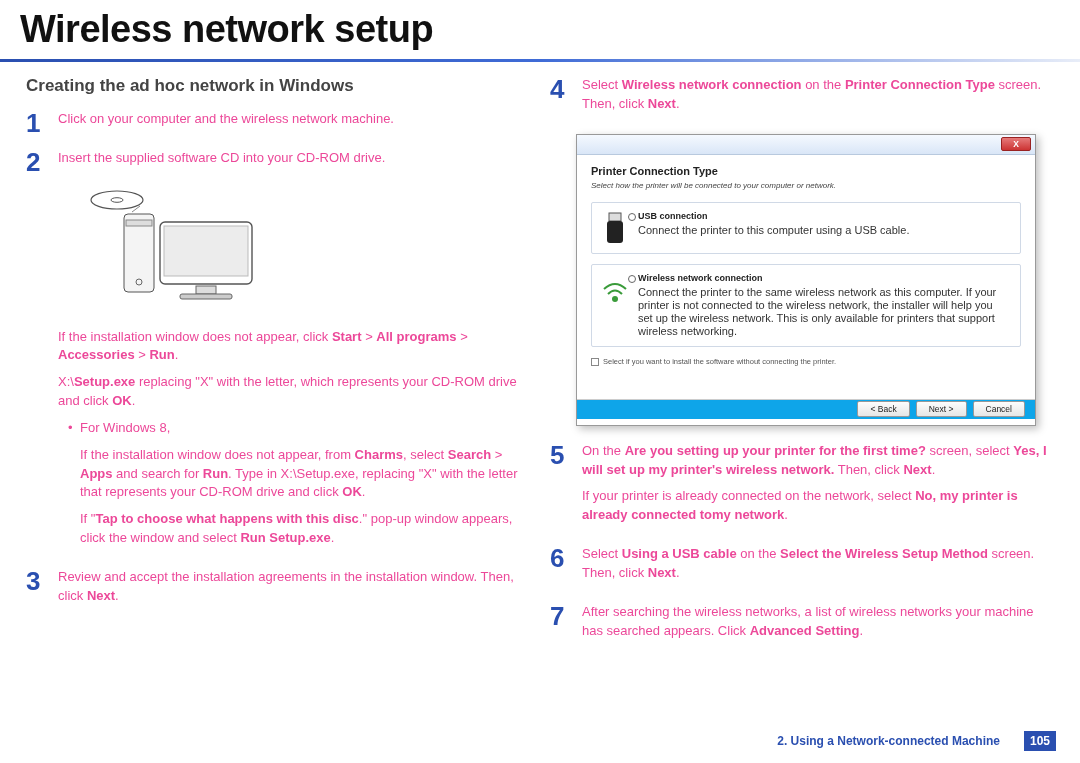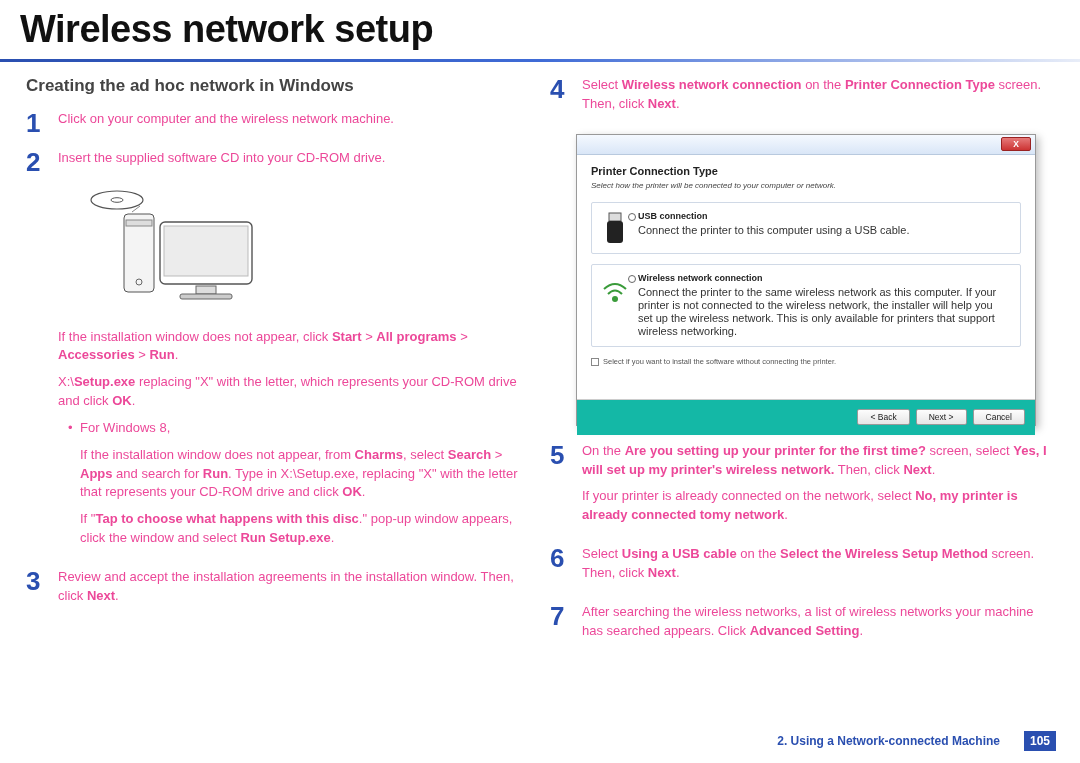--- a/index.html
+++ b/index.html
@@ -146,28 +146,28 @@
     position: absolute;
     left: 36px; top: 10px;
     width: 8px; height: 8px;
     border: 1px solid #666;
     border-radius: 50%;
   }
   .opt-box .opt-text { font-size: 11px; color: #333; margin-top: 3px; line-height: 1.2; }
   .chk-line { font-size: 7.5px; color: #555; margin-top: 6px; }
   .chk-line .box { display:inline-block; width:8px; height:8px; border:1px solid #888; margin-right:4px; vertical-align: middle; }
   .win-footer {
-    height: 36px;
+    height: 20px;
     border-top: 1px solid #ccc;
     display: flex;
     justify-content: flex-end;
     align-items: center;
     gap: 6px;
     padding-right: 10px;
-    background: #14b8a6;
+    background: #0ea5e9;
   }
   .win-btn {
     border: 1px solid #999;
     background: linear-gradient(#fdfdfd,#e6e6e6);
     font-size: 8.5px;
     padding: 2px 12px;
     border-radius: 2px;
   }
   .page-footer {
     position: absolute;

